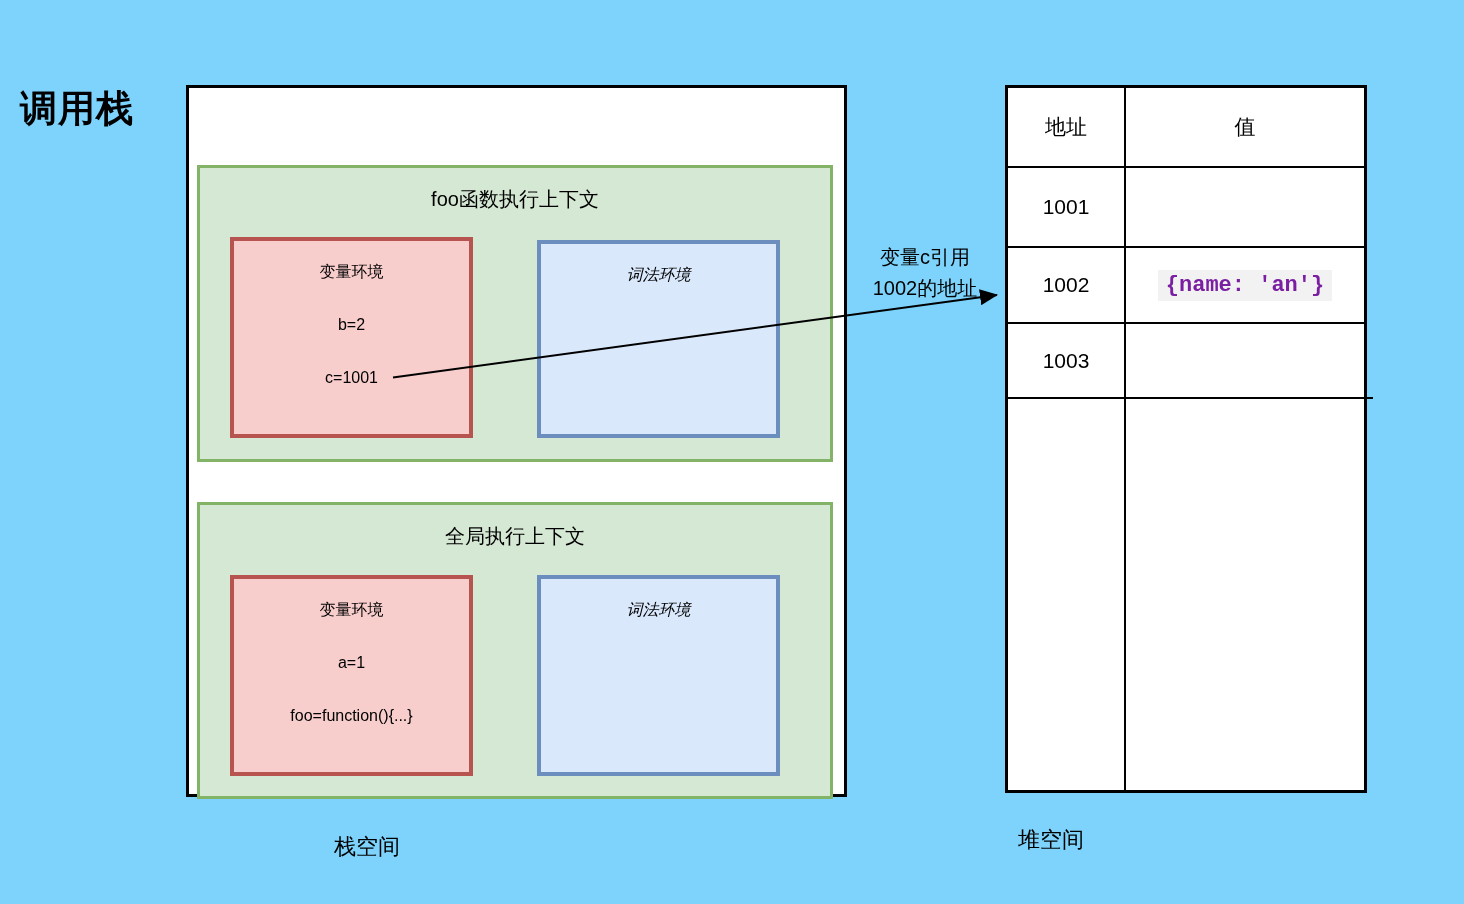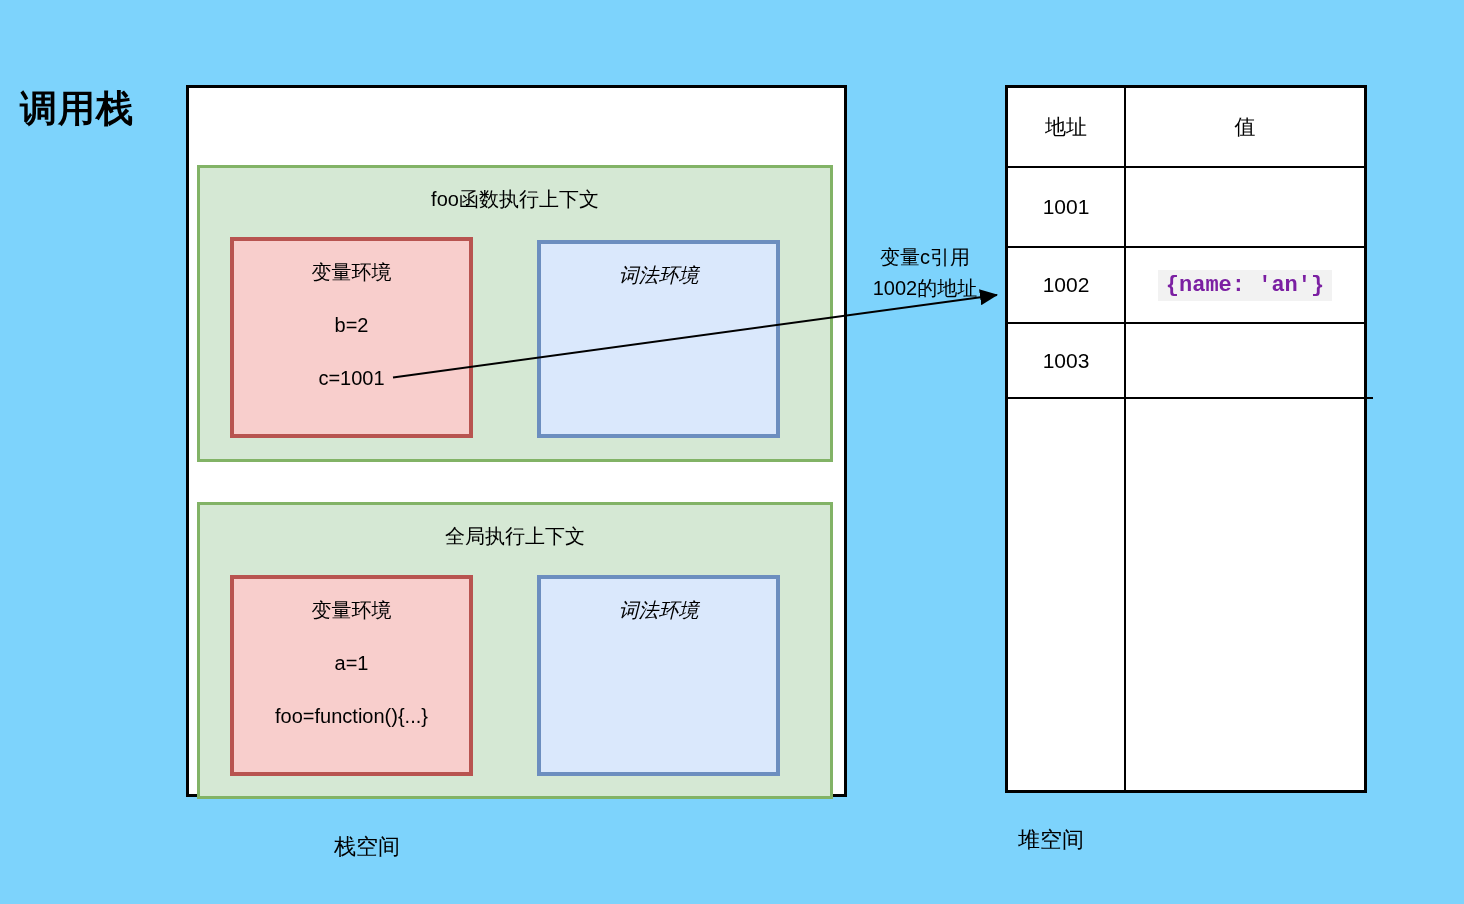--- a/index.html
+++ b/index.html
@@ -63,21 +63,21 @@
     border: 4px solid #6c8ebf;
     font-style: italic;
   }
   .context-box.upper .env-box.lexical { top: 72px; height: 198px; }
   .context-box.lower .env-box { top: 70px; }
   .env-title, .env-entry {
     position: absolute;
     left: 0;
     width: 100%;
     text-align: center;
-    font-size: 20px;
+    font-size: 16px;
     line-height: 22px;
   }
   .env-title { top: 20px; }
   .entry-1 { top: 73px; }
   .entry-2 { top: 126px; }
   .space-label {
     position: absolute;
     width: 300px;
     text-align: left;
     font-size: 22px;

